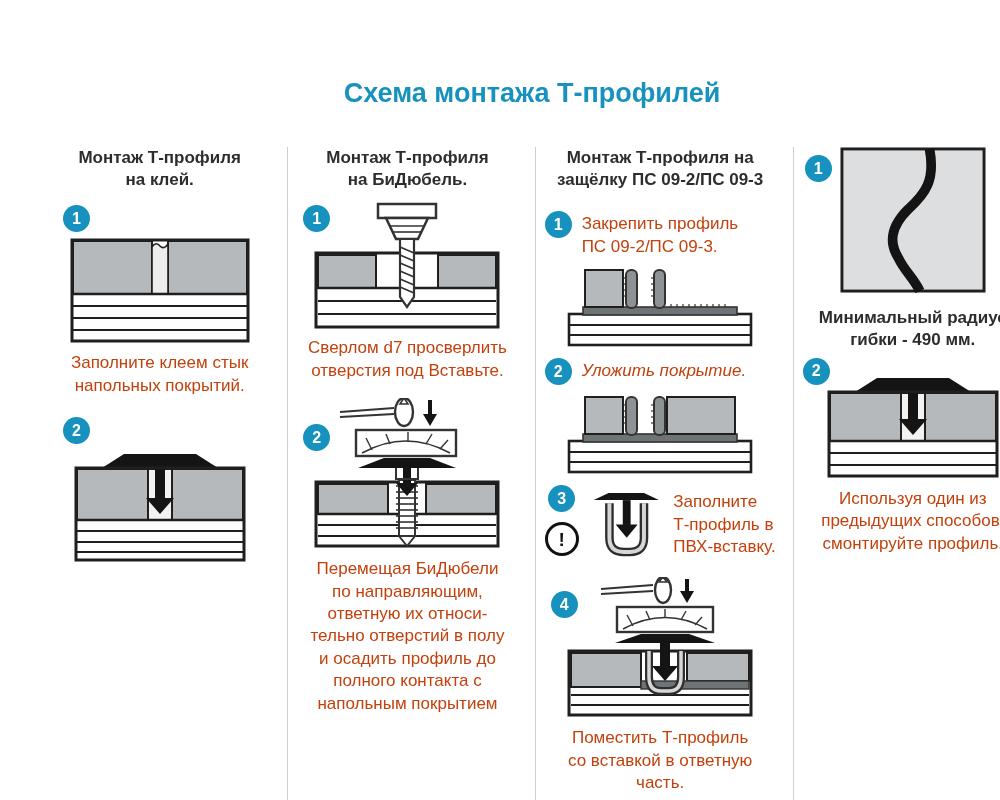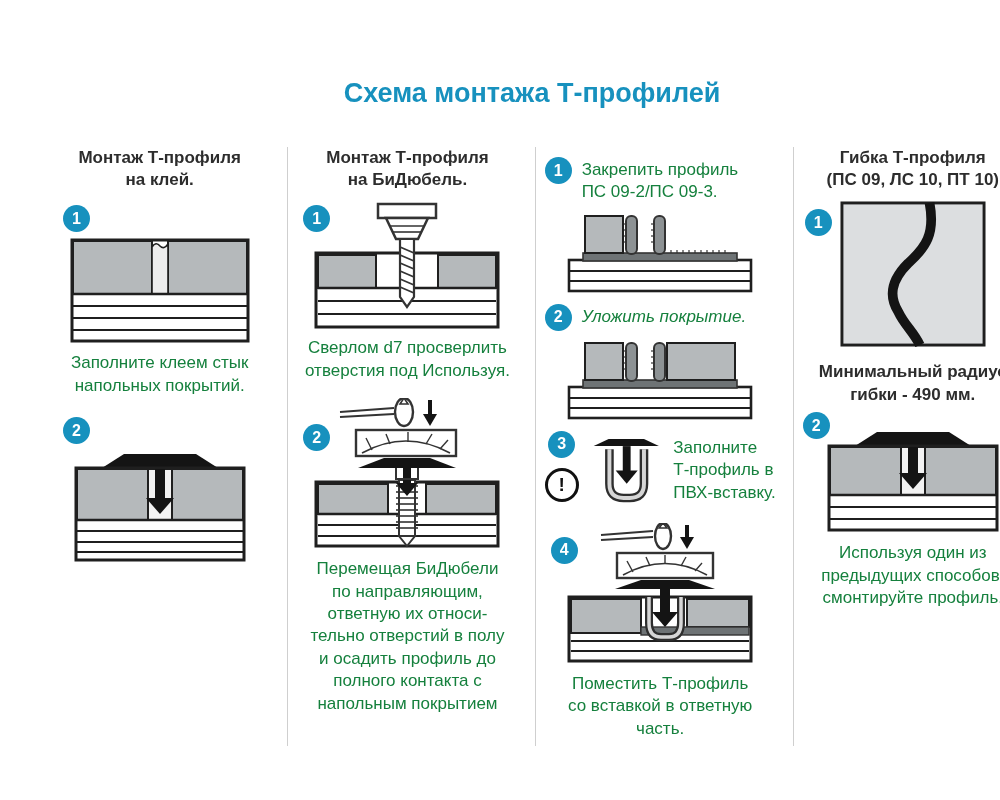--- a/index.html
+++ b/index.html
@@ -47,21 +47,21 @@
   }
   .badge{
     width:27px;height:27px;border-radius:50%;
     background:#1791be;color:#ffffff;
     font-weight:bold;font-size:16px;
     display:flex;align-items:center;justify-content:center;
     flex:0 0 auto;
   }
   .badge-row{ width:100%; padding-left:14px; box-sizing:border-box; margin:4px 0 6px 0; }
   .caption{
-    font-size:17px;line-height:1.32;color:#15803d;
+    font-size:17px;line-height:1.32;color:#c2410c;
     text-align:center;white-space:pre;margin:8px 0 6px 0;
   }
   .caption.bold{ font-weight:bold;color:#2d2d2d; }
   .caption.left{ text-align:left; }
   .steprow{
     width:100%;display:flex;align-items:flex-start;gap:10px;margin-top:10px;
   }
   .rel{ position:relative; width:100%; display:flex; justify-content:center; }
   .abs-badge{ position:absolute; left:6px; top:4px; }
   .warning{
@@ -148,21 +148,21 @@
             <line x1="88" y1="46" x2="102" y2="52" stroke="#333" stroke-width="1.8"></line>
             <line x1="88" y1="54" x2="102" y2="60" stroke="#333" stroke-width="1.8"></line>
             <line x1="88" y1="62" x2="102" y2="68" stroke="#333" stroke-width="1.8"></line>
             <line x1="88" y1="70" x2="102" y2="76" stroke="#333" stroke-width="1.8"></line>
             <line x1="88" y1="78" x2="102" y2="84" stroke="#333" stroke-width="1.8"></line>
             <line x1="88" y1="86" x2="102" y2="92" stroke="#333" stroke-width="1.8"></line>
           </g>
         </svg>
       </div>
       <div class="caption">Сверлом d7 просверлить
-отверстия под Используя.</div>
+отверстия под Вставьте.</div>
 
       <div class="rel mt10">
         <div class="abs-badge badge" style="top:26px;">2</div>
         <svg width="190" height="152" viewBox="0 0 190 152">
           <rect x="4" y="84" width="182" height="64" fill="#ffffff" stroke="#1f1f1f" stroke-width="3"></rect>
           <rect x="6" y="86" width="70" height="30" fill="#b5b9bb" stroke="#1f1f1f" stroke-width="2"></rect>
           <rect x="114" y="86" width="70" height="30" fill="#b5b9bb" stroke="#1f1f1f" stroke-width="2"></rect>
           <line x1="6" y1="116" x2="184" y2="116" stroke="#1f1f1f" stroke-width="2.4"></line>
           <line x1="6" y1="127" x2="184" y2="127" stroke="#1f1f1f" stroke-width="2"></line>
           <line x1="6" y1="138" x2="184" y2="138" stroke="#1f1f1f" stroke-width="2"></line>
@@ -208,20 +208,22 @@
       <div class="caption">Перемещая БиДюбели
 по направляющим,
 ответную их относи-
 тельно отверстий в полу
 и осадить профиль до
 полного контакта с
 напольным покрытием</div>
     </section>
 
     <section class="col">
+      <h2 class="colhead">Монтаж Т-профиля на
+защёлку ПС 09-2/ПС 09-3</h2>
 
       <div class="steprow">
         <div class="badge">1</div>
         <div class="caption left" style="margin:2px 0 0 0;">Закрепить профиль
 ПС 09-2/ПС 09-3.</div>
       </div>
       <svg width="190" height="84" viewBox="0 0 190 84" class="mt6">
         <rect x="4" y="50" width="182" height="31" fill="#ffffff" stroke="#1f1f1f" stroke-width="2.6"></rect>
         <line x1="5" y1="61" x2="185" y2="61" stroke="#1f1f1f" stroke-width="1.8"></line>
         <line x1="5" y1="71" x2="185" y2="71" stroke="#1f1f1f" stroke-width="1.8"></line>
@@ -343,22 +345,20 @@
             <polygon points="115,14 129,14 122,26" fill="#141414"></polygon>
           </g>
         </svg>
       </div>
       <div class="caption">Поместить Т-профиль
 со вставкой в ответную
 часть.</div>
     </section>
 
     <section class="col">
-      <h2 class="colhead">Гибка Т-профиля
-(ПС 09, ЛС 10, ПТ 10)</h2>
 
       <div class="rel">
         <div class="abs-badge badge" style="left:2px;top:8px;">1</div>
         <svg width="146" height="146" viewBox="0 0 150 150">
           <rect x="2" y="2" width="146" height="146" fill="#dcdee0" stroke="#1f1f1f" stroke-width="3"></rect>
           <path d="M92,2 C98,34 88,48 70,64 C52,82 50,98 60,114 C66,127 76,135 82,148" fill="none" stroke="#141414" stroke-width="10"></path>
         </svg>
       </div>
       <div class="caption bold mt14">Минимальный радиус
 гибки - 490 мм.</div>

